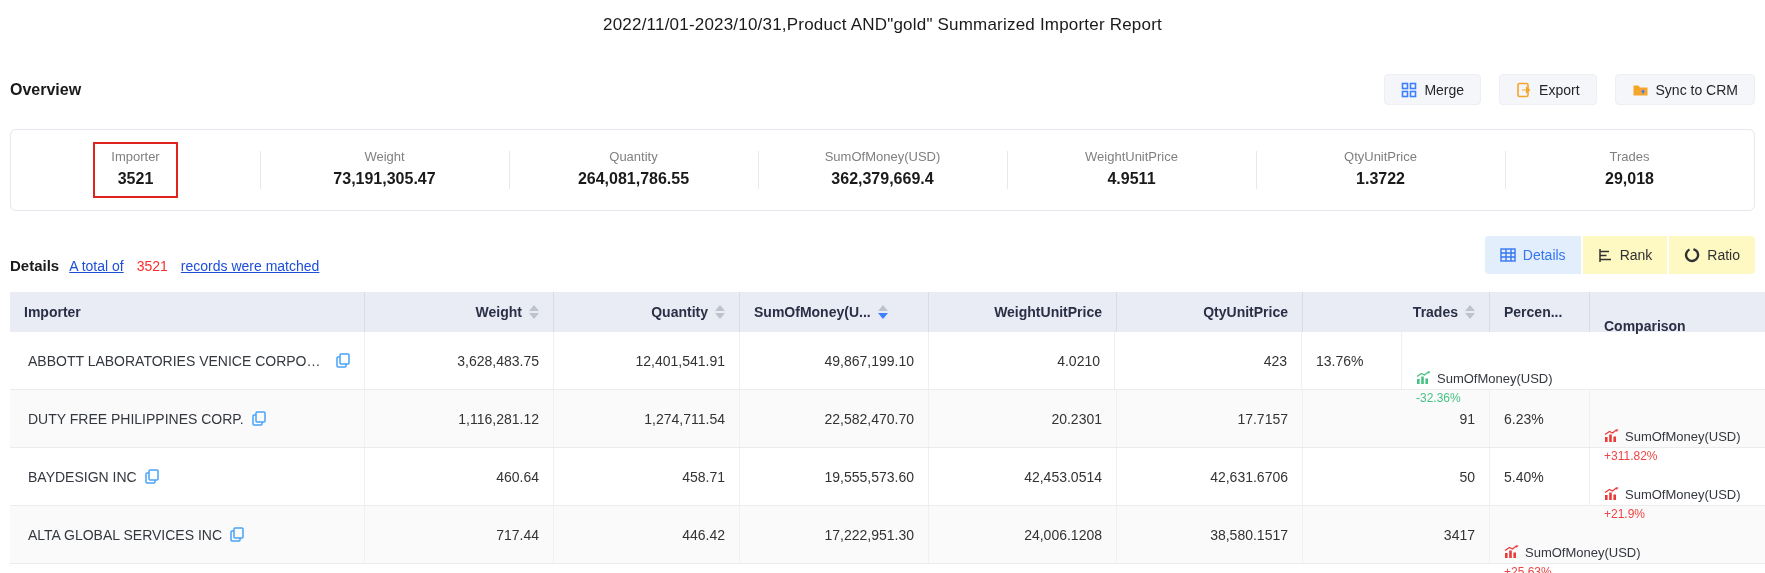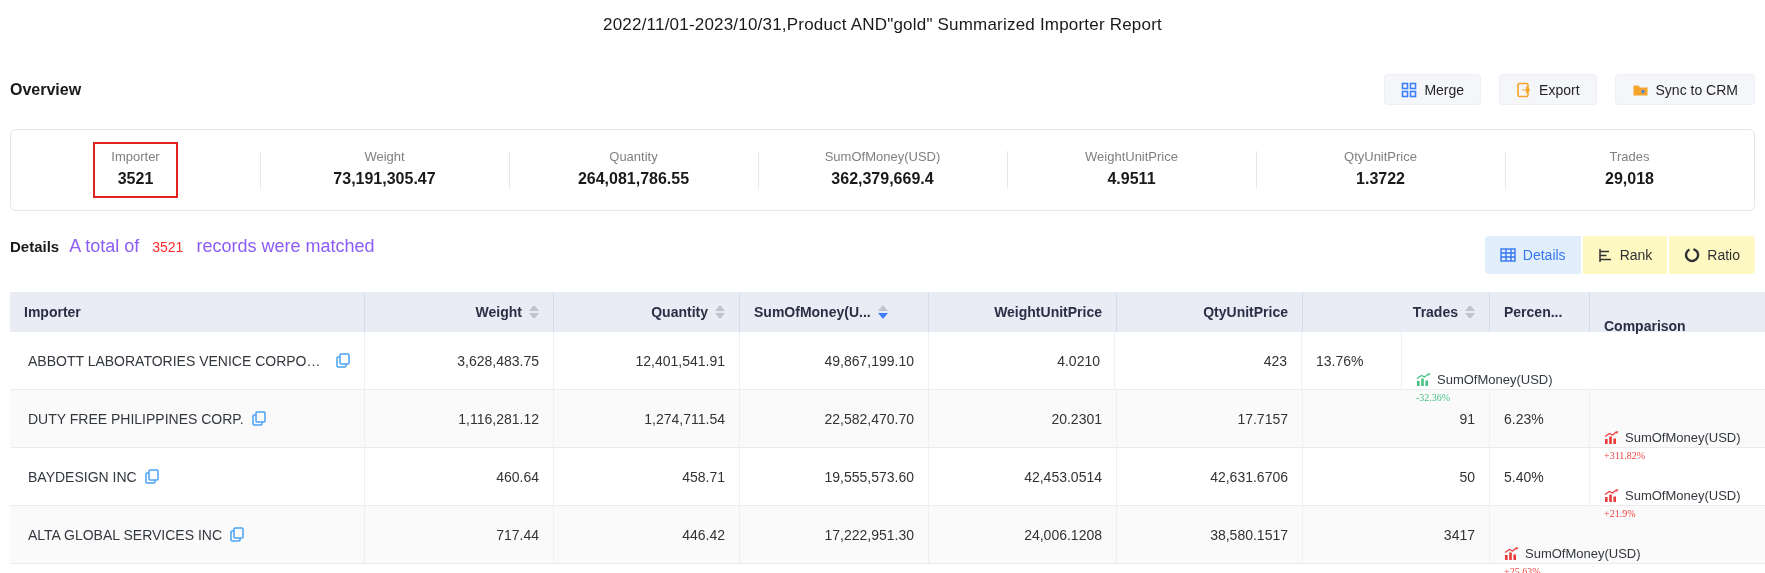--- a/index.html
+++ b/index.html
@@ -46,25 +46,25 @@
     width:1px; background:#e8e8e8;
   }
   .stat-inner { text-align:center; padding:4px 16px 6px; }
   .stat-inner.red-frame { border:2px solid #e0231c; }
   .stat-label { font-size:13px; color:#808080; line-height:18px; }
   .stat-value { font-size:16px; font-weight:600; color:#1a1a1a; line-height:22px; margin-top:2px; }
 
   
   .details-bar {
     margin-top:25px; height:38px;
-    display:flex; align-items:flex-start; justify-content:space-between;
+    display:flex; align-items:flex-end; justify-content:space-between;
   }
   .details-left { display:flex; align-items:baseline; gap:10px; }
   .details-heading { font-size:15px; font-weight:bold; color:#1a1a1a; }
-  .match-text { font-size:18px; color:#8b5cf6; }
+  .match-text { font-size:14px; color:#1d4ed8;text-decoration:underline; }
   .match-count { font-size:14px; color:#fe2c2c; padding:0 3px; }
   .view-tabs { display:flex; gap:2px; }
   .view-tab {
     height:38px; padding:0 15px; display:flex; align-items:center; gap:7px;
     background:#fef9c3; font-size:14px; color:#303133; cursor:pointer;
   }
   .view-tab:first-child { border-radius:4px 0 0 4px; }
   .view-tab:last-child { border-radius:0 4px 4px 0; }
   .view-tab.active { background:#e3eefc; color:#3576f0; }
   .view-tab svg { display:block; }
@@ -110,21 +110,21 @@
   
   .sort { display:inline-flex; flex-direction:column; gap:2px; margin-left:7px; }
   .caret-up, .caret-down { width:0; height:0; border-left:5px solid transparent; border-right:5px solid transparent; }
   .caret-up   { border-bottom:6px solid #bfc3cc; }
   .caret-down { border-top:6px solid #bfc3cc; }
   .caret-down.active { border-top-color:#3d7fff; }
 
   
   .cmp-cell { flex-direction:column; align-items:flex-start; justify-content:center; gap:5px; }
   .cmp-line1 { display:flex; align-items:center; gap:6px; font-size:13px; color:#33383f; }
-  .cmp-change { font-size:10px;font-family:Liberation Serif, serif; }
+  .cmp-change { font-size:12px; }
   .trend-up  .cmp-change { color:#ef4444; }
   .trend-down .cmp-change { color:#47c284; }
   .trend-up  .trend-ic { color:#ea3b3b; }
   .trend-down .trend-ic { color:#47c284; }
   .trend-ic { display:flex; }
 </style>
 </head>
 <body>
 
 <div class="page">

